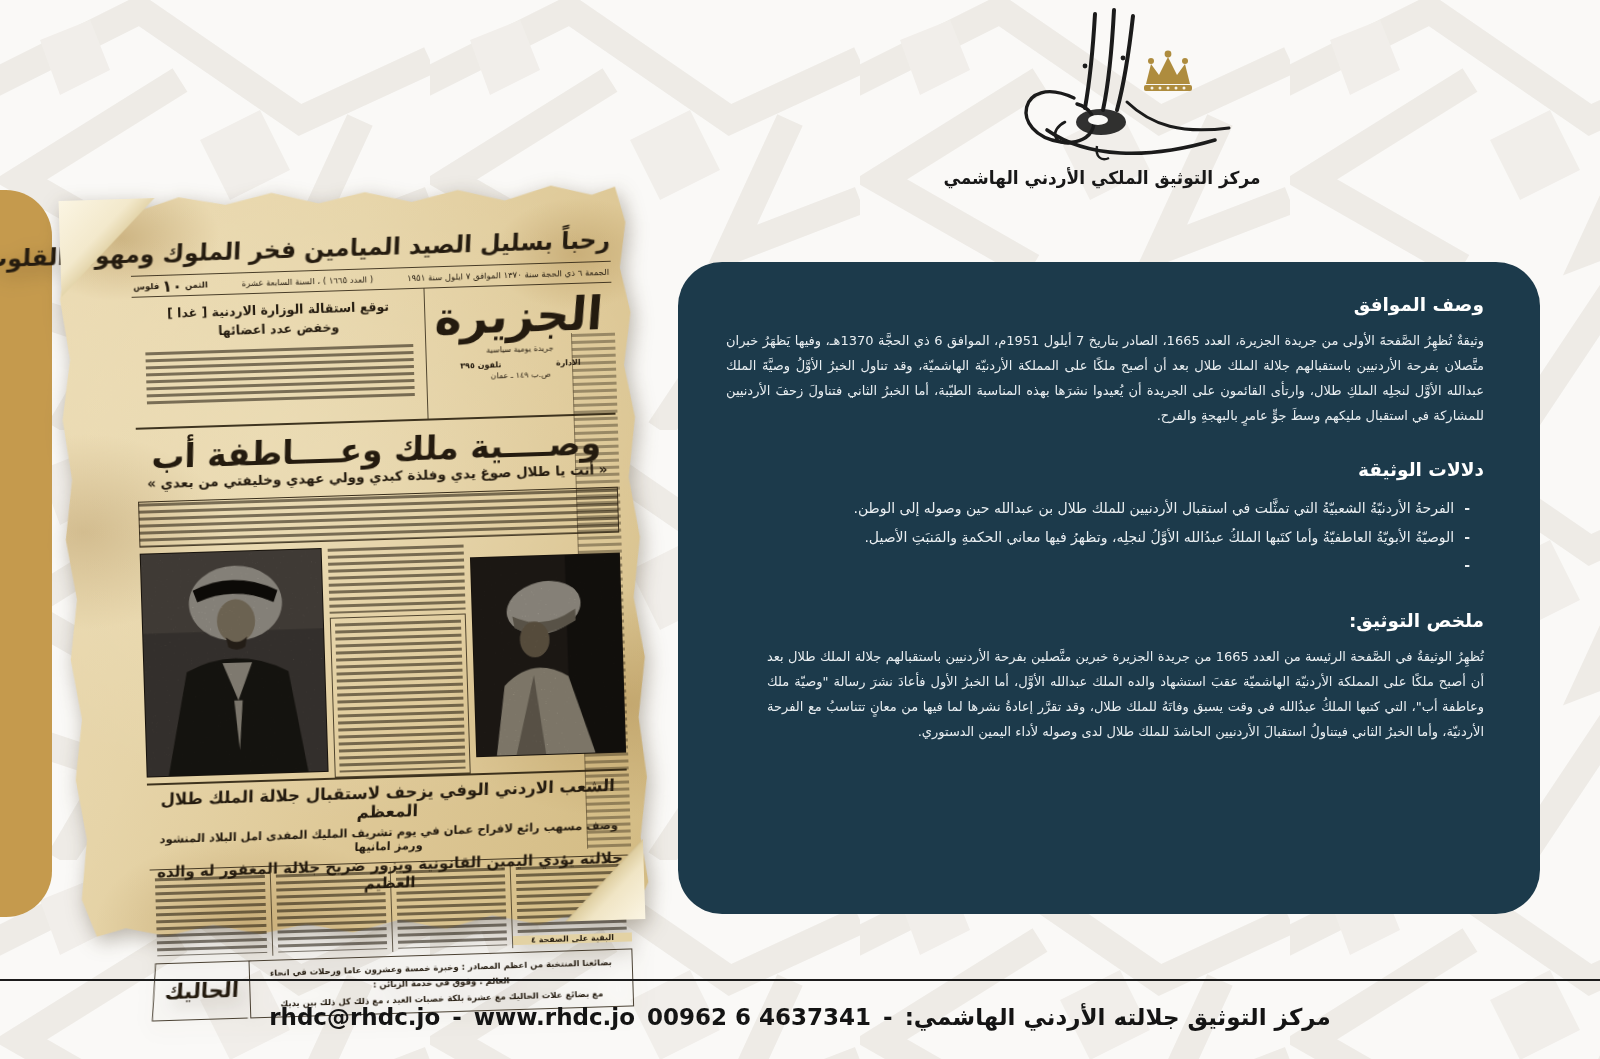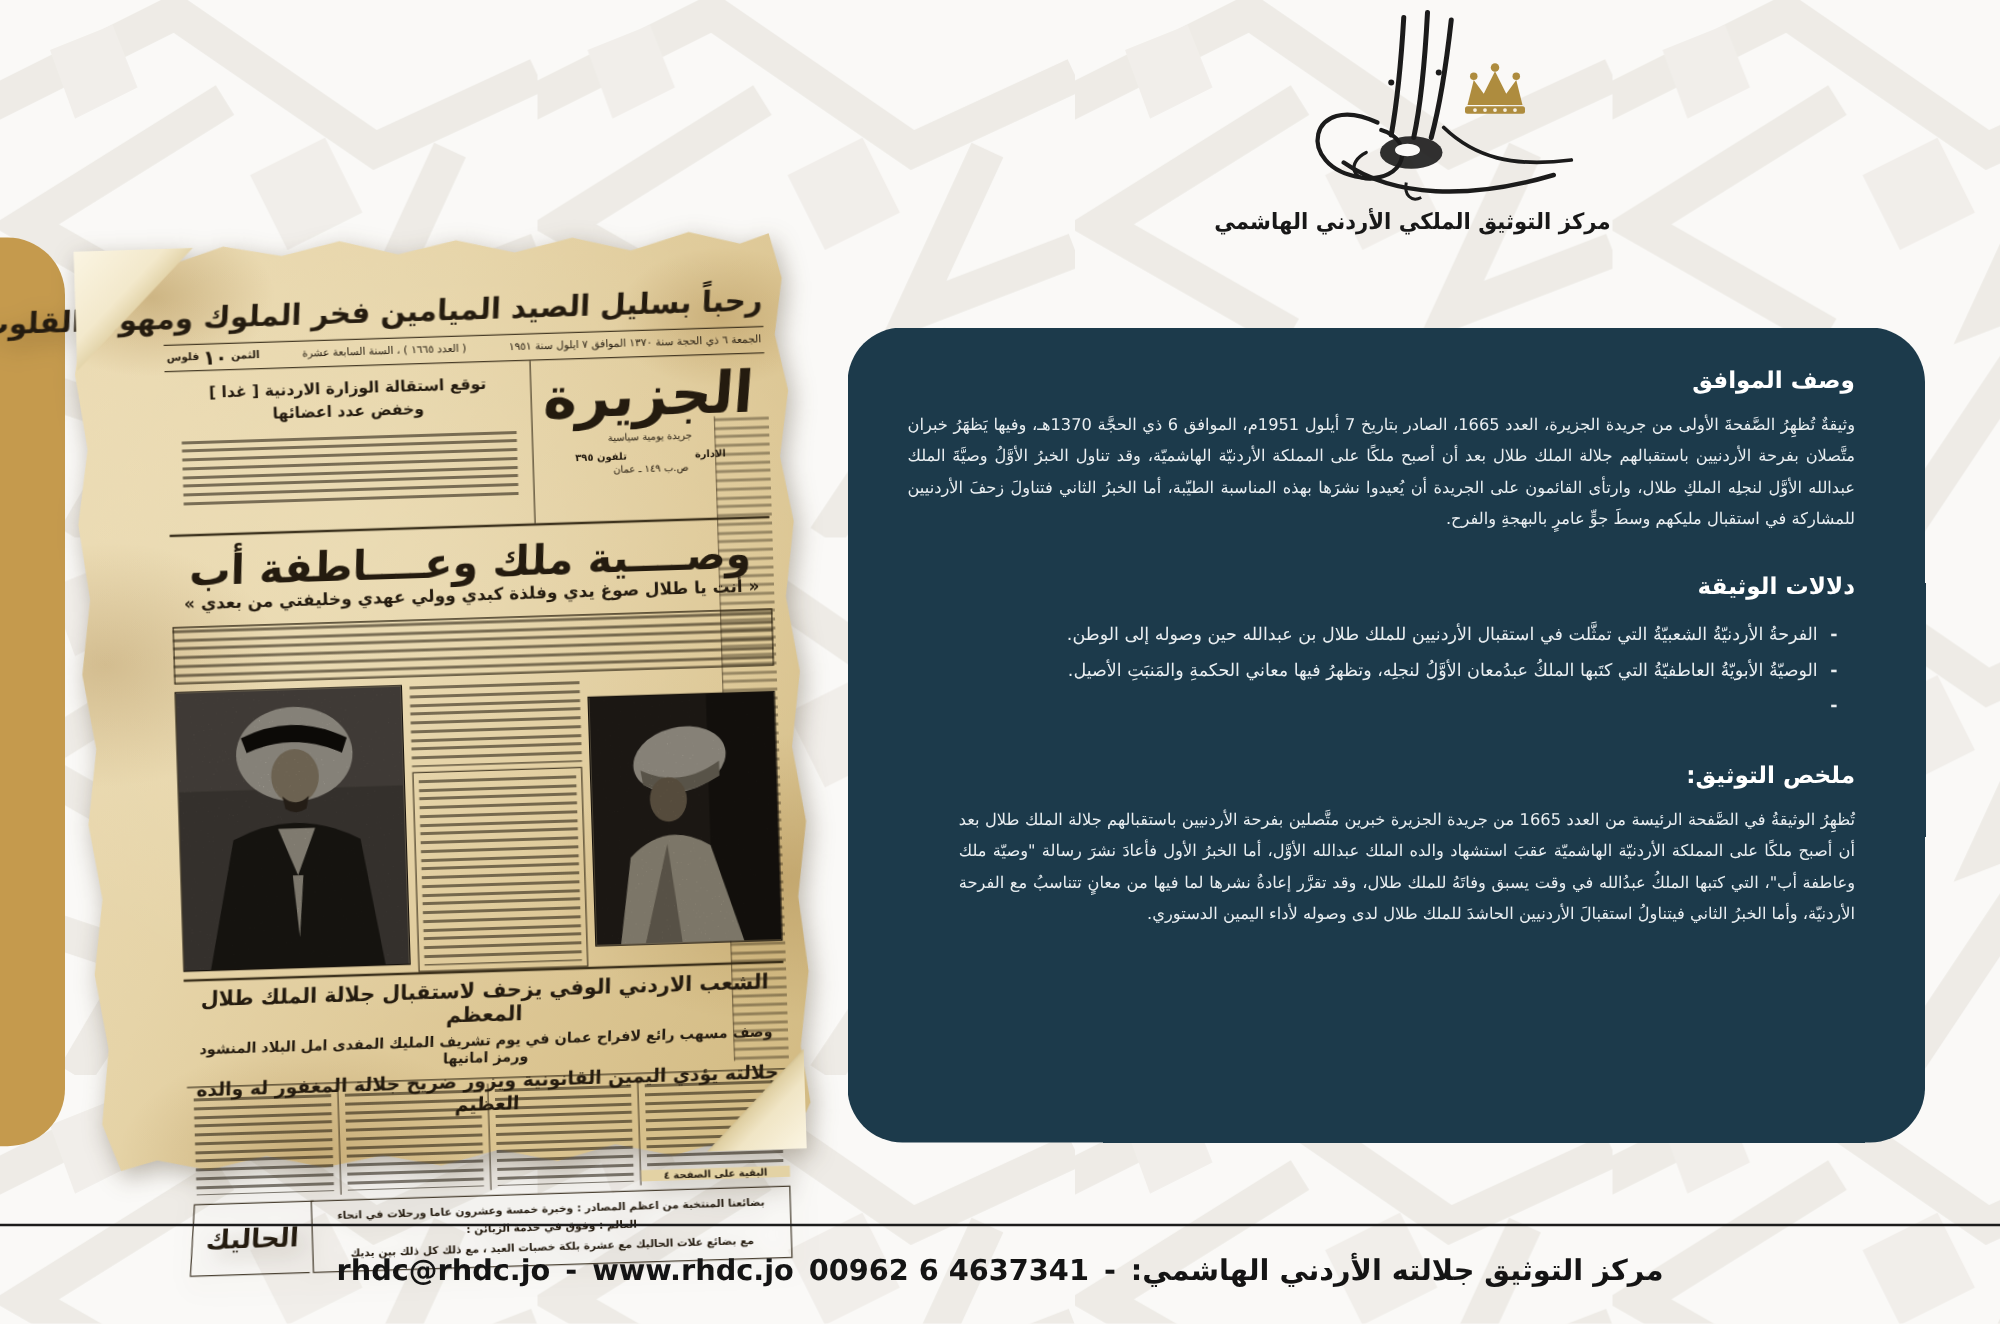--- a/index.html
+++ b/index.html
@@ -13,21 +13,21 @@
   .page { position:absolute; inset:0; overflow:hidden; }
   .bg-pattern { position:absolute; inset:0; z-index:0; }
 
   
   .gold-bar {
     position:absolute; left:0; top:190px; width:52px; height:727px;
     background:#c59a4d; border-radius:0 46px 46px 0; z-index:2;
   }
 
   
-  .logo-wrap { position:absolute; left:950px; top:0; width:360px; height:215px; z-index:3;text-decoration:underline; }
+  .logo-wrap { position:absolute; left:922px; top:0; width:360px; height:215px; z-index:3;text-decoration:underline; }
   .tughra { position:absolute; left:55px; top:6px; }
   .crown { position:absolute; left:218px; top:50px; }
   .org-name {
     position:absolute; left:0; top:168px; width:360px;
     text-align:center; font-size:17px; font-weight:bold; color:#181818;
     direction:rtl; letter-spacing:0; transform:scaleY(1.05);
     font-family:"DejaVu Sans", sans-serif;
   }
 
   
@@ -344,21 +344,21 @@
 
     <div class="sect">
       <h3>دلالات الوثيقة</h3>
       <ul>
         <li>
           <span class="dash">-</span>
           <span>الفرحةُ الأردنيّةُ الشعبيّةُ التي تمثَّلت في استقبال الأردنيين للملك طلال بن عبدالله حين وصوله إلى الوطن.</span>
         </li>
         <li>
           <span class="dash">-</span>
-          <span>الوصيّةُ الأبويّةُ العاطفيّةُ التي كتَبها الملكُ عبدُمعان الأوَّلُ لنجلِه، وتظهرُ فيها معاني الحكمةِ والمَنبَتِ الأصيل.</span>
+          <span>الوصيّةُ الأبويّةُ العاطفيّةُ وأما كتَبها الملكُ عبدُالله الأوَّلُ لنجلِه، وتظهرُ فيها معاني الحكمةِ والمَنبَتِ الأصيل.</span>
         </li>
         <li>
           <span class="dash">-</span>
         </li>
       </ul>
     </div>
 
     <div class="sect">
       <h3>ملخص التوثيق:</h3>
       <p>تُظهِرُ الوثيقةُ في الصَّفحة الرئيسة من العدد 1665 من جريدة الجزيرة خبرين متَّصلين بفرحة الأردنيين باستقبالهم جلالة الملك طلال بعد أن أصبح ملكًا على المملكة الأردنيّة الهاشميّة عقبَ استشهاد والده الملك عبدالله الأوَّل، أما الخبرُ الأول فأعادَ نشرَ رسالة "وصيّة ملك وعاطفة أب"، التي كتبها الملكُ عبدُالله في وقت يسبق وفاتَهُ للملك طلال، وقد تقرَّر إعادةُ نشرها لما فيها من معانٍ تتناسبُ مع الفرحة الأردنيّة، وأما الخبرُ الثاني فيتناولُ استقبالَ الأردنيين الحاشدَ للملك طلال لدى وصوله لأداء اليمين الدستوري.</p>

